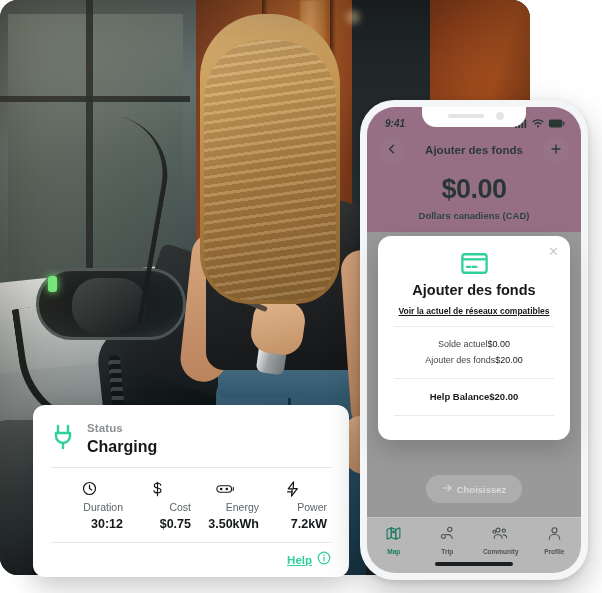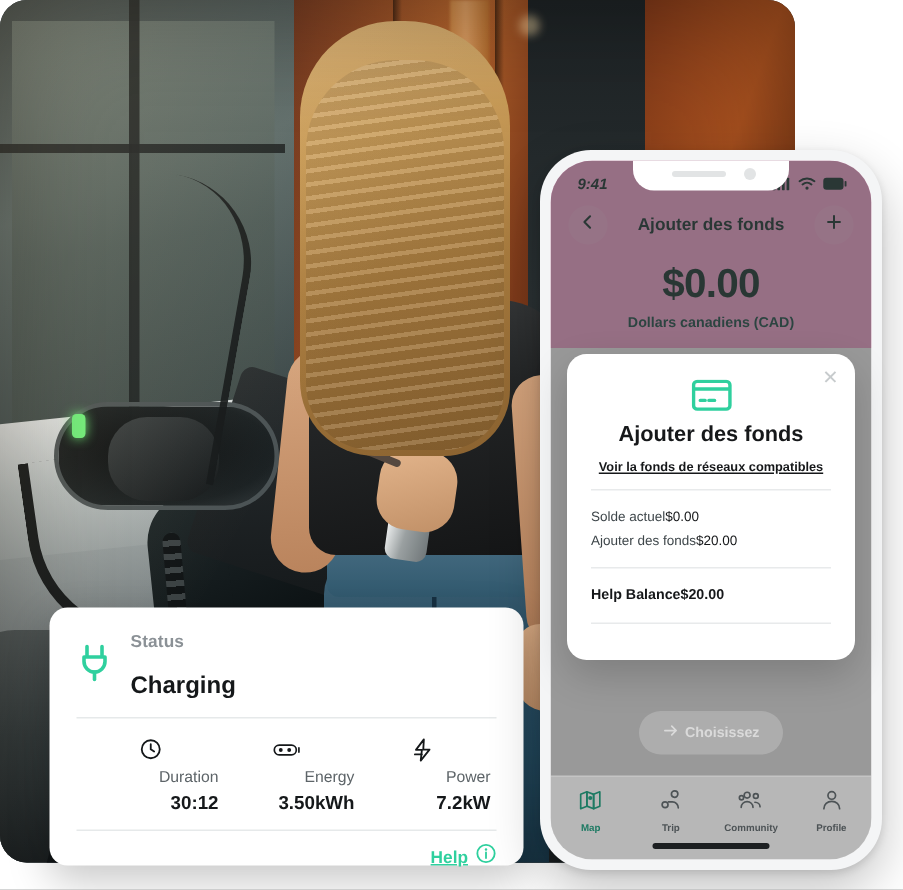--- a/index.html
+++ b/index.html
@@ -240,21 +240,21 @@
     left: 33px; top: 405px;
     width: 316px; height: 172px;
     background: #ffffff;
     border-radius: 12px;
     box-shadow: 0 10px 28px rgba(0,0,0,.22);
     padding: 14px 18px 10px 18px;
     z-index: 20;
   }
   .sc-head { display: flex; align-items: center; gap: 12px; padding: 2px 0 10px 2px; }
   .sc-label { color: #8b9196; font-size: 11.5px; font-weight: 700; letter-spacing: .1px; line-height: 14px; }
-  .sc-value { color: #15181a; font-size: 16px; font-weight: 700; line-height: 20px; margin-top: 13px; }
+  .sc-value { color: #15181a; font-size: 16px; font-weight: 700; line-height: 20px; margin-top: 2px; }
   .sc-div { height: 1px; background: #e6e9ea; margin: 0 0 0 0; }
   .sc-metrics { display: flex; justify-content: space-between; padding: 11px 4px 10px 4px; }
   .metric { text-align: right; flex: 1; }
   .metric-icon { height: 19px; display:flex; align-items:center; justify-content:center; color:#15181a; }
   .metric-name { color: #5d6468; font-size: 10.5px; margin-top: 3px; line-height: 13px; }
   .metric-val { color: #15181a; font-size: 12.5px; font-weight: 700; margin-top: 2px; line-height: 16px; }
   .sc-foot { display:flex; justify-content:flex-end; align-items:center; gap:5px; padding-top: 8px; }
   .help-text { color: #2fd09e; font-size: 11.5px; font-weight: 700; text-decoration: underline; }
 
   
@@ -323,21 +323,21 @@
     color:#c7cbcd; font-size: 13px; cursor:pointer; line-height:1;
   }
   .modal-icon { display:flex; justify-content:center; padding: 3px 0 2px 0; }
   .modal-title { text-align:center; color:#16181a; font-size: 14.5px; font-weight: 800; margin-top: 6px; }
   .modal-link {
     display:block; text-align:center; color:#16181a;
     font-size: 8.5px; font-weight: 700; text-decoration: underline;
     margin-top: 8px;
   }
   .m-div { height:1px; background:#e8eaeb; margin: 10px 0 9px 0; }
-  .m-row { display:flex; justify-content:flex-start; align-items:center; padding: 3px 0; }
+  .m-row { display:flex; justify-content:center; align-items:center; padding: 3px 0; }
   .m-key { color:#3e464a; font-size: 9px; }
   .m-val { color:#16181a; font-size: 9px; }
   .m-row.total .m-key, .m-row.total .m-val { font-weight: 800; color:#16181a; font-size: 9.5px; }
   .m-btn {
     display:block; width:100%; margin-top: 11px;
     background:#2fd09e; color:#10332a;
     border:none; border-radius: 15px;
     padding: 8px 4px; font-size: 8.5px; font-weight: 800;
     font-family: "Liberation Sans", sans-serif;
     cursor:pointer;
@@ -455,20 +455,30 @@
         <div class="metric-icon">
           <svg width="15" height="15" viewBox="0 0 16 16" fill="none">
             <circle cx="8" cy="8" r="6.4" stroke="#15181a" stroke-width="1.3"></circle>
             <path d="M8 4.4V8l2.4 1.6" stroke="#15181a" stroke-width="1.3" stroke-linecap="round"></path>
           </svg>
         </div>
         <div class="metric-name">Duration</div>
         <div class="metric-val">30:12</div>
       </div>
 
+      <div class="metric">
+        <div class="metric-icon">
+          <svg width="15" height="16" viewBox="0 0 14 18" fill="none">
+            <path d="M7 1.4v15.2" stroke="#15181a" stroke-width="1.3" stroke-linecap="round"></path>
+            <path d="M10.6 4.8c0-1.5-1.6-2.3-3.6-2.3s-3.6.9-3.6 2.6S5 7.6 7 7.9s3.9.9 3.9 2.8-1.8 2.7-3.9 2.7-3.9-.9-3.9-2.5" stroke="#15181a" stroke-width="1.3" stroke-linecap="round"></path>
+          </svg>
+        </div>
+        <div class="metric-name">Cost</div>
+        <div class="metric-val">$0.75</div>
+      </div>
 
       <div class="metric">
         <div class="metric-icon">
           <svg width="19" height="12" viewBox="0 0 22 12" fill="none">
             <rect x="1" y="2.2" width="17" height="7.6" rx="3.8" stroke="#15181a" stroke-width="1.3"></rect>
             <circle cx="6" cy="6" r="1.5" fill="#15181a"></circle>
             <circle cx="12.5" cy="6" r="1.5" fill="#15181a"></circle>
             <path d="M20 4.4v3.2" stroke="#15181a" stroke-width="1.3" stroke-linecap="round"></path>
           </svg>
         </div>
@@ -629,21 +639,21 @@
 
     <div class="modal-icon">
       <svg width="27" height="21" viewBox="0 0 28 22" fill="none">
         <rect x="1.3" y="1.3" width="25.4" height="19.4" rx="2.6" stroke="#2fd09e" stroke-width="2.4"></rect>
         <path d="M1.8 6.6h24.4" stroke="#2fd09e" stroke-width="2.4"></path>
         <path d="M6 14.6h3.4M12 14.6h4" stroke="#2fd09e" stroke-width="2.4" stroke-linecap="round"></path>
       </svg>
     </div>
 
     <div class="modal-title">Ajouter des fonds</div>
-    <span class="modal-link">Voir la fonds de réseaux compatibles</span>
+    <span class="modal-link">Voir la actuel de réseaux compatibles</span>
 
     <div class="m-div"></div>
 
     <div class="m-row">
       <span class="m-key">Solde actuel</span>
       <span class="m-val">$0.00</span>
     </div>
     <div class="m-row">
       <span class="m-key">Ajouter des fonds</span>
       <span class="m-val">$20.00</span>

